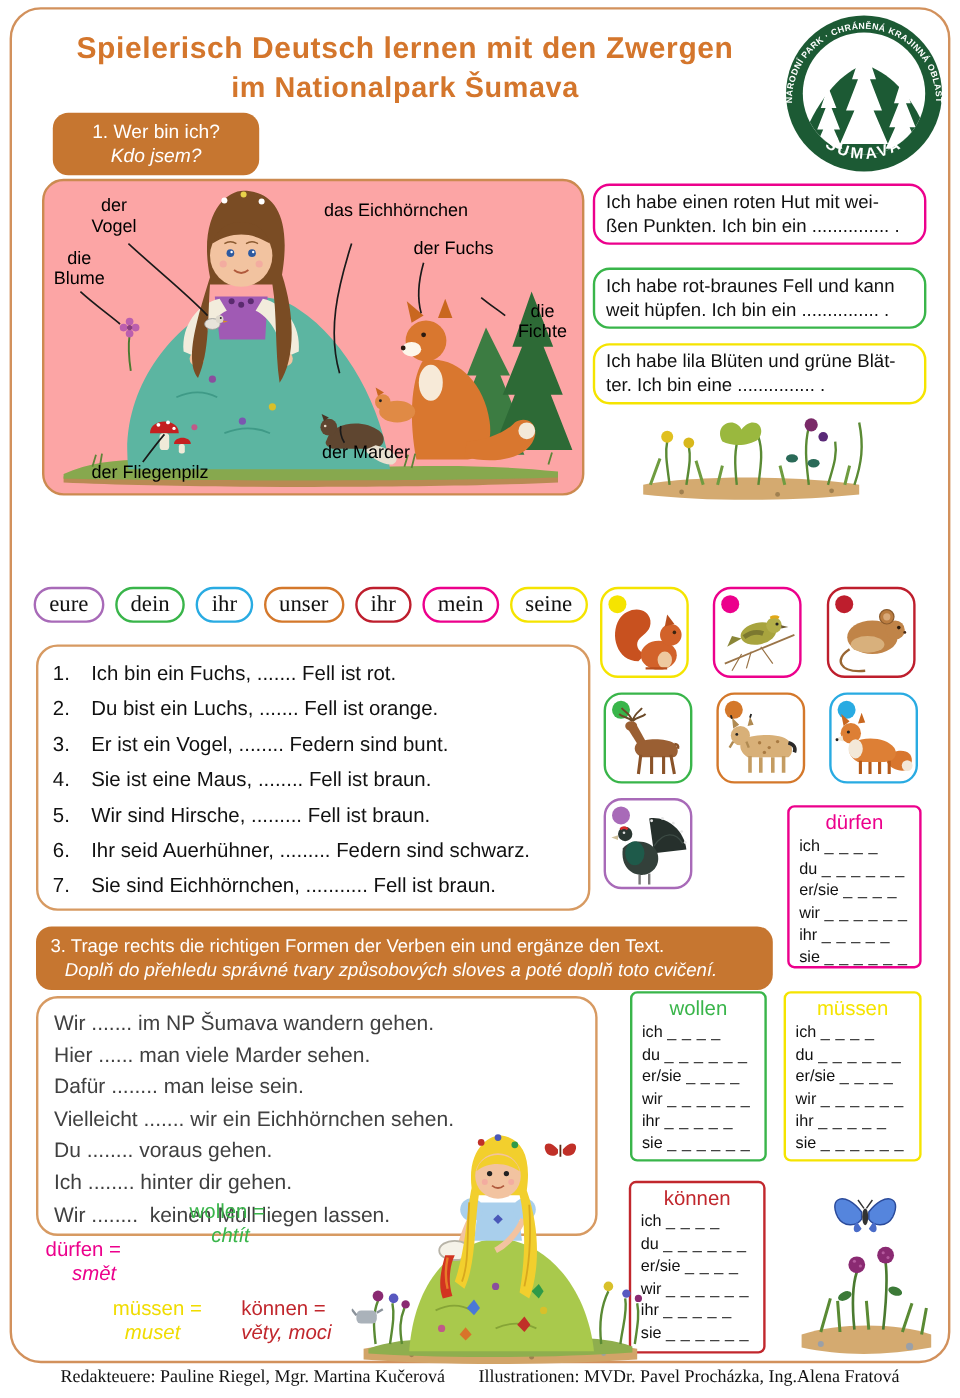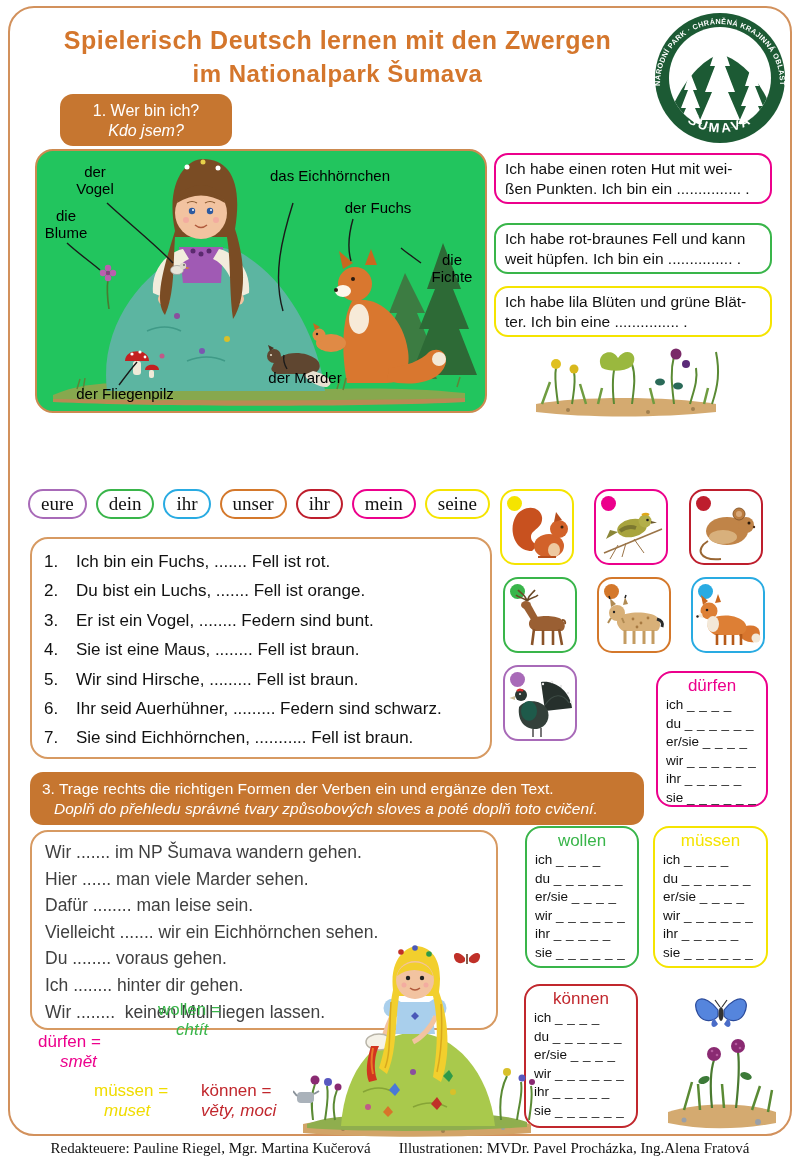--- a/index.html
+++ b/index.html
@@ -10,28 +10,28 @@
 
   
   .title-line{left:30px;width:615px;text-align:center;color:#d4762c;font-weight:bold;letter-spacing:.5px;}
   .t1{top:26px;font-size:25px;}
   .t2{top:60px;font-size:24px;}
 
   
   .banner{background:#c67630;border-radius:13px;color:#fff;padding:7px 12px 6px 12px;box-sizing:border-box;}
   .banner .de{font-size:15.5px;line-height:20px;}
   .banner .cz{font-size:15.5px;line-height:20px;font-style:italic;padding-left:12px;}
-  .badge1{left:60px;top:94px;width:172px;height:52px;text-align:center;}
+  .badge1{left:44px;top:94px;width:172px;height:52px;text-align:center;}
   .badge1 .de{font-size:16px;}
   .badge1 .cz{font-size:16px;padding-left:0;}
   .banner2{left:30px;top:432px;width:548px;}
   .banner3{left:30px;top:772px;width:614px;}
 
   
-  .scene-box{left:35px;top:149px;width:448px;height:260px;border:2px solid #cc8a50;border-radius:18px;background:#22c55e;}
+  .scene-box{left:35px;top:149px;width:448px;height:260px;border:2px solid #cc8a50;border-radius:18px;background:#fca5a5;}
   .slabel{position:absolute;font-size:15px;line-height:17px;color:#000;text-align:center;white-space:pre-line;}
 
   
   .riddle{left:494px;width:278px;border:2.5px solid;border-radius:14px;background:#fff;
           padding:4px 9px;font-size:15.5px;line-height:19.5px;color:#111;white-space:pre-line;box-sizing:border-box;}
 
   
   .pill-row{left:28px;top:489px;display:flex;gap:9px;}
   .pill{border:2.5px solid;border-radius:15px;background:#fff;padding:0 11px;
         font-family:"Liberation Serif",serif;font-size:19px;line-height:26px;color:#111;}
@@ -41,21 +41,21 @@
             background:#fff;padding:8px 12px;box-sizing:border-box;}
   .srow{display:flex;font-size:17px;line-height:29.4px;color:#111;}
   .snum{width:32px;flex:none;}
 
   
   .tile{position:absolute;width:74px;height:76px;border:2.5px solid;border-radius:15px;background:#fff;box-sizing:border-box;}
   .dot{position:absolute;left:5px;top:5px;width:15px;height:15px;border-radius:50%;}
   .tile svg{position:absolute;left:2px;top:10px;}
 
   
-  .vbox{position:absolute;border:2.5px solid;border-radius:16px;background:#fff;
+  .vbox{position:absolute;border:2.5px solid;border-radius:6px;background:#fff;
         padding:3px 8px 4px 8px;box-sizing:border-box;}
   .vtitle{text-align:center;font-size:17px;line-height:20px;}
   .vrow{font-size:13.5px;line-height:18.6px;color:#111;white-space:nowrap;}
   .vblank{letter-spacing:.5px;}
 
   
   .text3-box{left:30px;top:830px;width:468px;height:200px;border:2px solid #d79a62;border-radius:18px;
              background:#fff;padding:7px 13px;box-sizing:border-box;}
   .trow{font-size:17.5px;line-height:26.6px;color:#404040;white-space:pre;}
 

